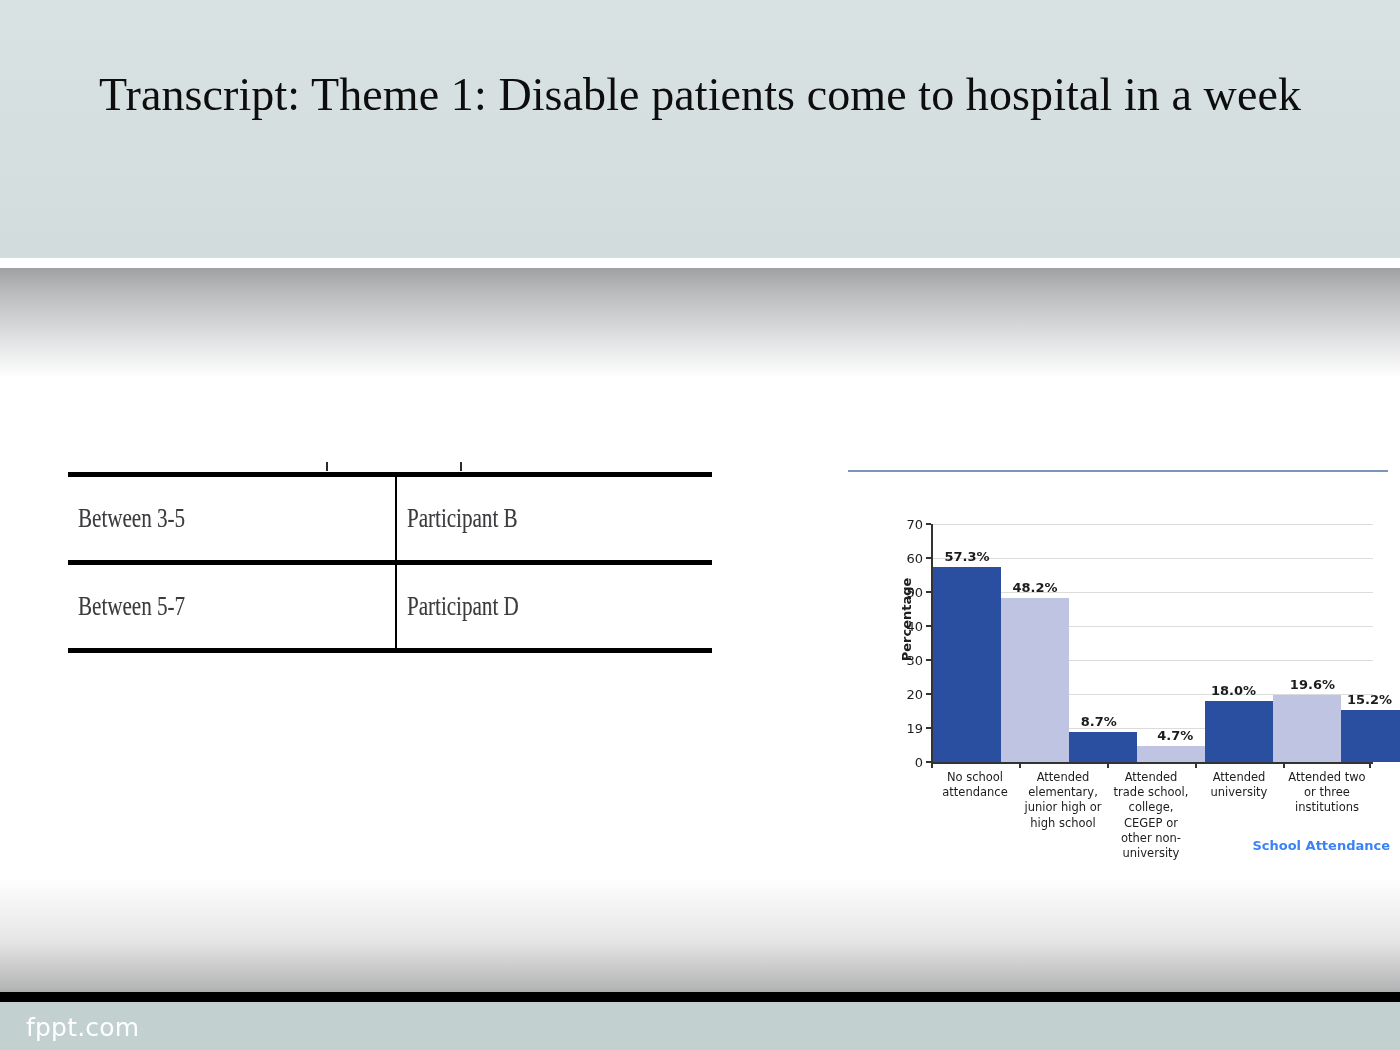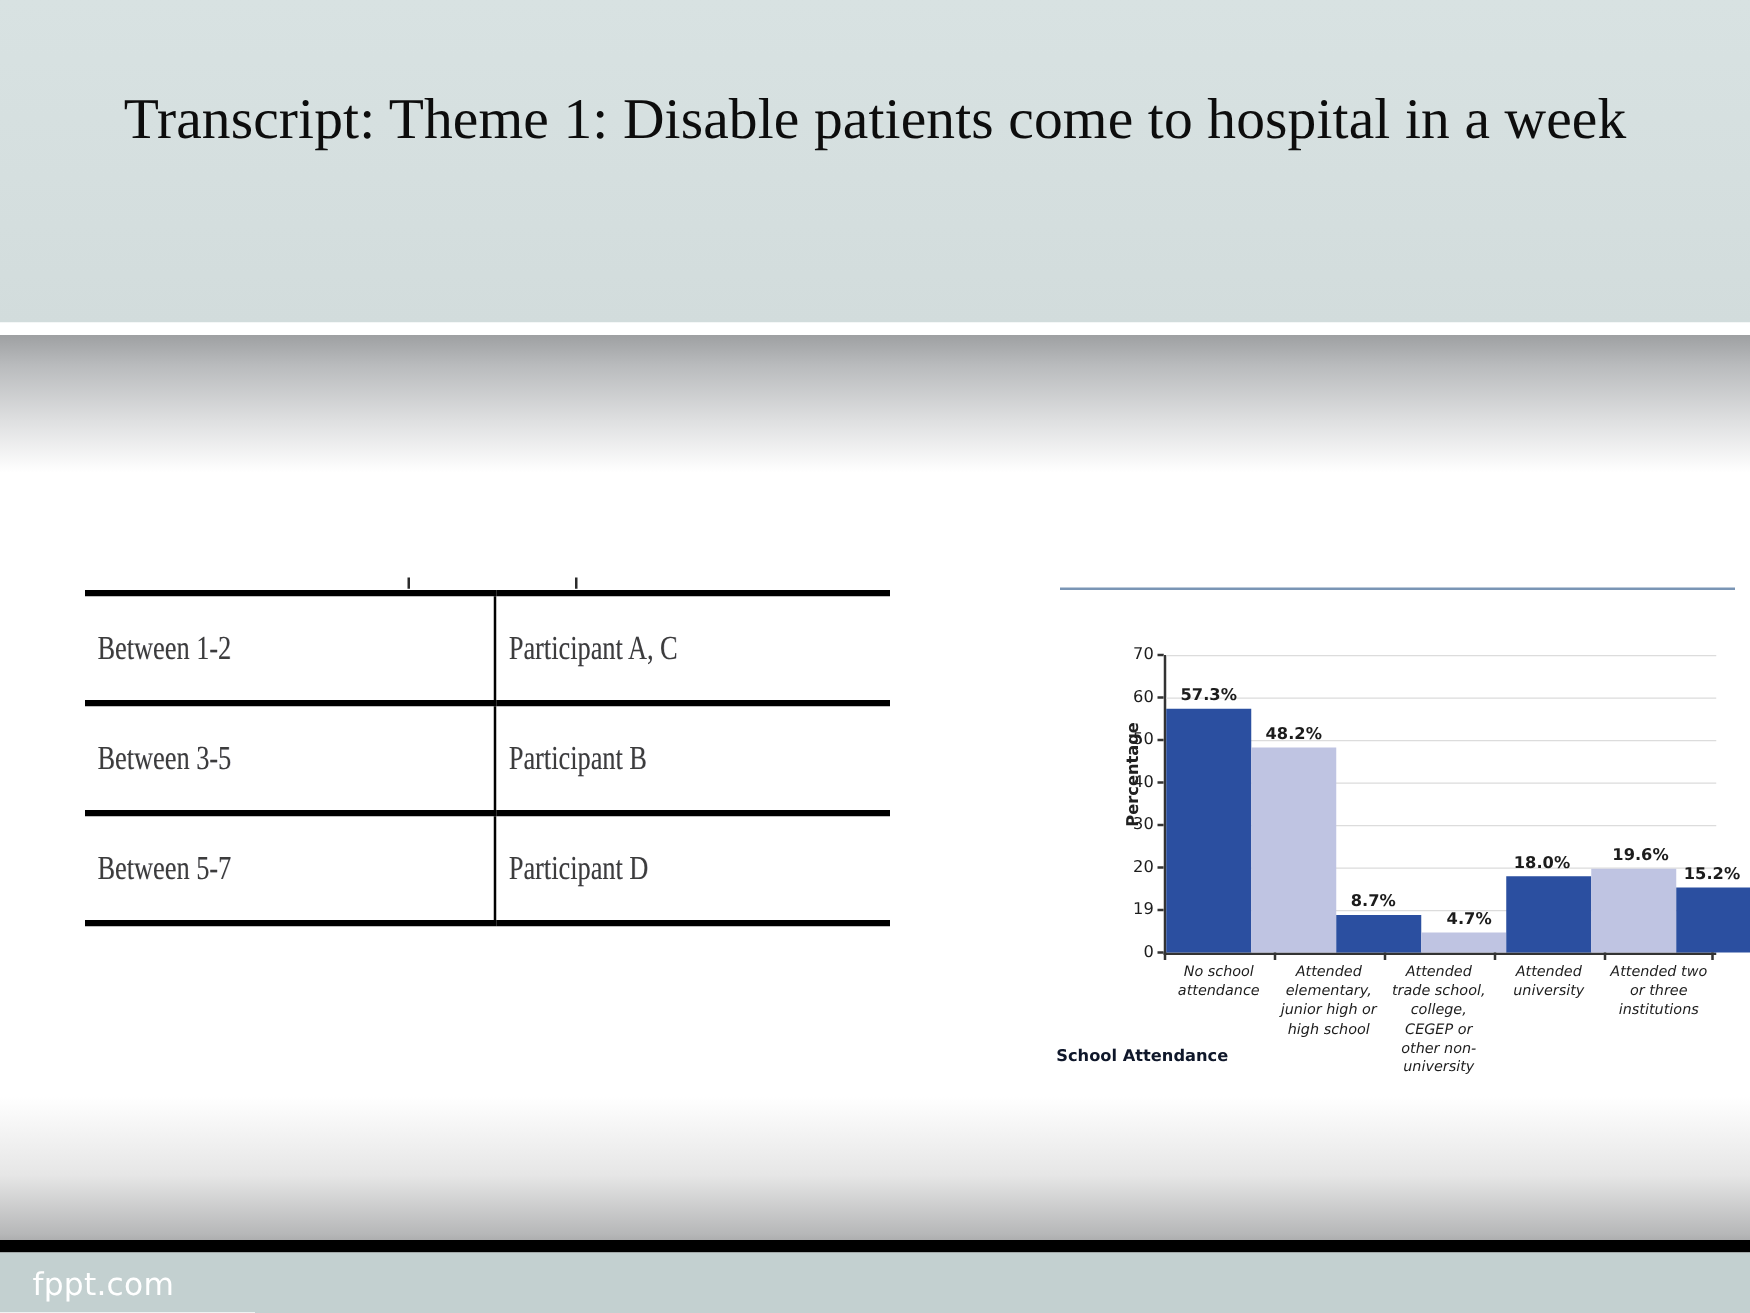--- a/index.html
+++ b/index.html
@@ -303,68 +303,59 @@
     height: 6px;
     background: #333;
   }
 
   .xlabels {
     position: absolute;
     left: 62px;
     top: 246px;
     width: 440px;
     display: flex;
-    font-style: italic;
   }
   .xlabel {
     flex: 1 1 0;
     text-align: center;
     font-family: "DejaVu Sans", sans-serif;
     font-size: 11.5px;
     line-height: 1.32;
     color: #1d1d1d;
     padding: 0 2px;
   }
   .xtitle {
     position: absolute;
     left: 0;
     top: 372px;
     width: 545px;
-    text-align: left;
+    text-align: right;
     font-family: "DejaVu Sans", sans-serif;
     font-size: 13px;
     font-weight: bold;
-    color: #0f172a;
+    color: #3b82f6;
   }
 </style>
 </head>
 <body>
 
 <div class="slide">
 
   <div class="header-band"></div>
   <div class="header-title">Transcript: Theme 1: Disable patients come to hospital in a week</div>
   <div class="header-underline"></div>
   <div class="header-shadow"></div>
 
   <div class="table-wrap">
     <div class="tick-row">
       <span class="tick t1"></span>
       <span class="tick t2"></span>
     </div>
     <table class="data-table">
       <tbody>
-        <tr>
-          <td class="c1">
-            <span class="cell-text">Between 1-2</span>
-          </td>
-          <td class="c2">
-            <span class="cell-text">Participant A, C</span>
-          </td>
-        </tr>
         <tr>
           <td class="c1">
             <span class="cell-text">Between 3-5</span>
           </td>
           <td class="c2">
             <span class="cell-text">Participant B</span>
           </td>
         </tr>
         <tr>
           <td class="c1">

